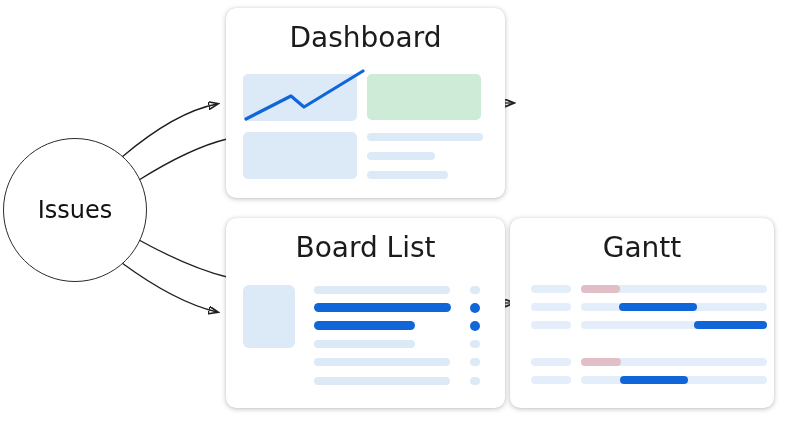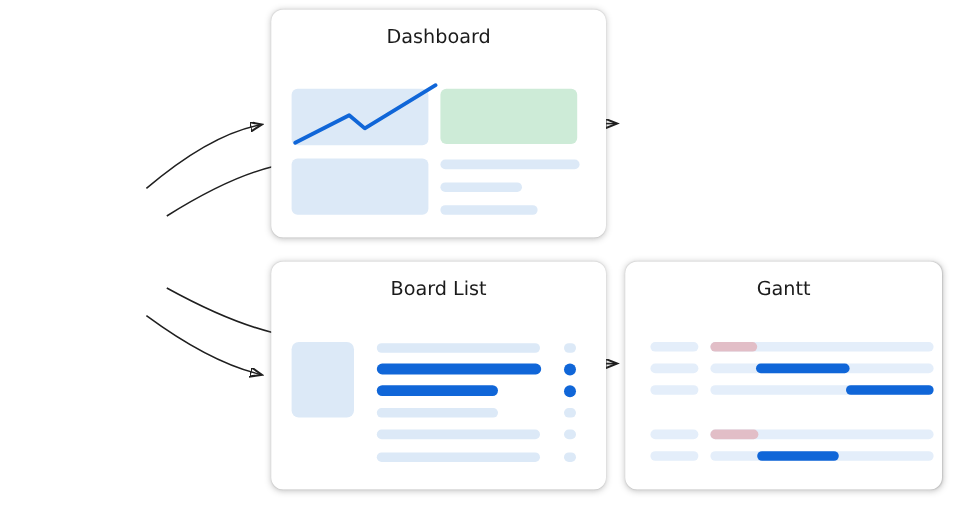--- a/index.html
+++ b/index.html
@@ -19,21 +19,21 @@
     background:#fff;border:1.5px solid #2b2b2b;display:flex;align-items:center;justify-content:center;
     box-sizing:border-box;
   }
   .node-circle span{font-size:24px;color:#111;}
   .card{
     position:absolute;width:279px;height:190px;background:var(--card-bg);
     border-radius:10px;box-shadow:0 1px 5px rgba(90,90,90,.38), 0 0 1px rgba(0,0,0,.12);
   }
   .card-title{
     position:absolute;top:13px;left:0;width:100%;text-align:center;
-    font-size:16px;color:var(--title-color);
+    font-size:28px;color:var(--title-color);
   }
   .ph{position:absolute;border-radius:4px;background:var(--light);}
   .ph.accent{background:var(--accent);}
   .ph.green{background:var(--green);}
   .ph.pink{background:var(--pink);}
   .ph.track{background:var(--track);}
   .vline{position:absolute;width:2px;background:var(--divider);}
   .mini-chart{position:absolute;left:0;top:0;overflow:visible;}
   .mini-chart path{stroke:var(--accent);stroke-width:3.2;fill:none;stroke-linecap:round;stroke-linejoin:round;}
 </style>
@@ -49,20 +49,23 @@
       </marker>
     </defs>
     <path d="M122,157 Q175,112 217,104" marker-end="url(#ah)"></path>
     <path d="M139,180 Q190,148 227,139"></path>
     <path d="M139,240 Q190,268 227,277"></path>
     <path d="M122,263 Q175,302 217,312" marker-end="url(#ah)"></path>
     <path d="M505,103 L513,103" marker-end="url(#ah)"></path>
     <path d="M505,303 L513,303" marker-end="url(#ah)"></path>
   </svg>
 
+  <div class="node-circle">
+    <span>Issues</span>
+  </div>
 
   <div class="card" style="left:226px;top:8px;">
     <div class="card-title">Dashboard</div>
     <div class="ph" style="left:17px;top:66px;width:114px;height:47px;border-radius:5px;"></div>
     <div class="ph green" style="left:141px;top:66px;width:114px;height:46px;border-radius:5px;"></div>
     <div class="ph" style="left:17px;top:124px;width:114px;height:47px;border-radius:5px;"></div>
     <div class="ph" style="left:141px;top:125px;width:116px;height:8px;"></div>
     <div class="ph" style="left:141px;top:144px;width:68px;height:8px;"></div>
     <div class="ph" style="left:141px;top:163px;width:81px;height:8px;"></div>
     <svg class="mini-chart" width="160" height="130" viewBox="0 0 160 130">
@@ -81,21 +84,21 @@
     <div class="ph" style="left:88px;top:140px;width:136px;height:8px;"></div>
     <div class="ph" style="left:88px;top:159px;width:136px;height:8px;"></div>
     <div class="ph" style="left:244px;top:68px;width:10px;height:8px;border-radius:5px;"></div>
     <div class="ph accent" style="left:244px;top:85px;width:10px;height:10px;border-radius:5px;"></div>
     <div class="ph accent" style="left:244px;top:103px;width:10px;height:10px;border-radius:5px;"></div>
     <div class="ph" style="left:244px;top:122px;width:10px;height:8px;border-radius:5px;"></div>
     <div class="ph" style="left:244px;top:140px;width:10px;height:8px;border-radius:5px;"></div>
     <div class="ph" style="left:244px;top:159px;width:10px;height:8px;border-radius:5px;"></div>
   </div>
 
-  <div class="card" style="left:521px;top:218px;width:264px;">
+  <div class="card" style="left:510px;top:218px;width:264px;">
     <div class="card-title">Gantt</div>
 
     <div class="ph track" style="left:21px;top:67px;width:40px;height:8px;"></div>
     <div class="ph track" style="left:71px;top:67px;width:186px;height:8px;"></div>
     <div class="ph pink" style="left:71px;top:67px;width:39px;height:8px;"></div>
 
     <div class="ph track" style="left:21px;top:85px;width:40px;height:8px;"></div>
     <div class="ph track" style="left:71px;top:85px;width:186px;height:8px;"></div>
     <div class="ph accent" style="left:109px;top:85px;width:78px;height:8px;"></div>
 

